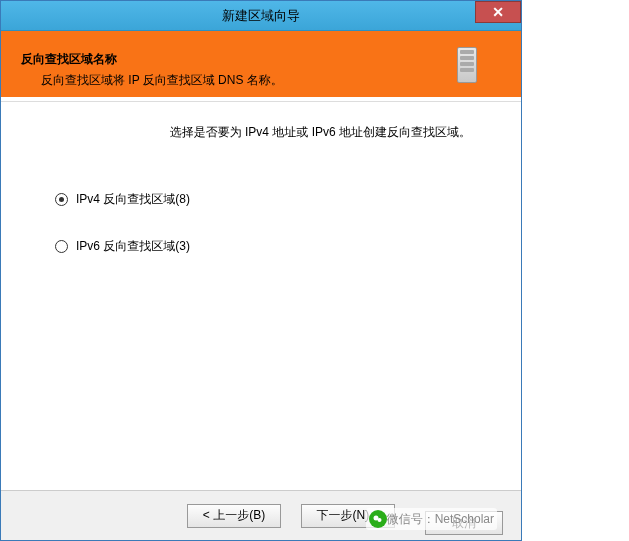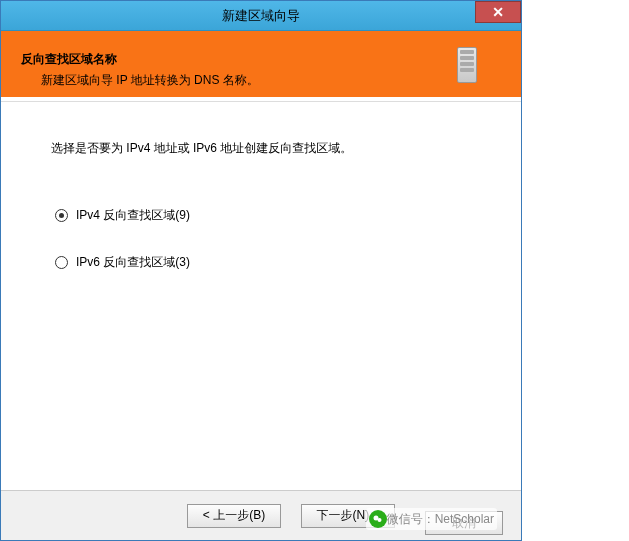--- a/index.html
+++ b/index.html
@@ -86,23 +86,24 @@
       margin: 2px 2px;
       background: #aaa;
       border-radius: 1px;
     }
     .content {
       position: absolute;
       top: 100px;
       left: 0;
       right: 0;
       bottom: 50px;
-      padding: 24px 50px;
+      padding: 8px 50px;
       border-top: 1px solid #ddd;
       background: #fff;
+      text-align: right;
     }
     .instruction {
       font-size: 12px;
       color: #000;
       margin-bottom: 50px;
       margin-top: 14px;
     }
     .radio-group { padding-left: 4px; }
     .radio-row {
       display: flex;
@@ -188,38 +189,38 @@
   <div class="titlebar">
     <span class="title-text">新建区域向导</span>
     <div class="close-btn">
       <span>✕</span>
     </div>
   </div>
 
   <div class="header">
     <div class="header-left">
       <div class="header-title">反向查找区域名称</div>
-      <div class="header-sub">新建区域向导 IP 地址转换为 DNS 名称。</div>
+      <div class="header-sub">反向查找区域将 IP 反向查找区域 DNS 名称。</div>
     </div>
     <div class="header-icon">
       <div class="server-box">
         <div class="server-slot"></div>
         <div class="server-slot"></div>
         <div class="server-slot"></div>
         <div class="server-slot"></div>
       </div>
     </div>
   </div>
 
   <div class="content">
     <div class="instruction">选择是否要为 IPv4 地址或 IPv6 地址创建反向查找区域。</div>
     <div class="radio-group">
       <div class="radio-row">
         <span class="radio checked"></span>
-        <span class="radio-label">IPv4 反向查找区域(9)</span>
+        <span class="radio-label">IPv4 反向查找区域(8)</span>
       </div>
       <div class="radio-row">
         <span class="radio"></span>
         <span class="radio-label">IPv6 反向查找区域(3)</span>
       </div>
     </div>
   </div>
 
   <div class="footer">
     <button class="btn">&lt; 上一步(B)</button>

